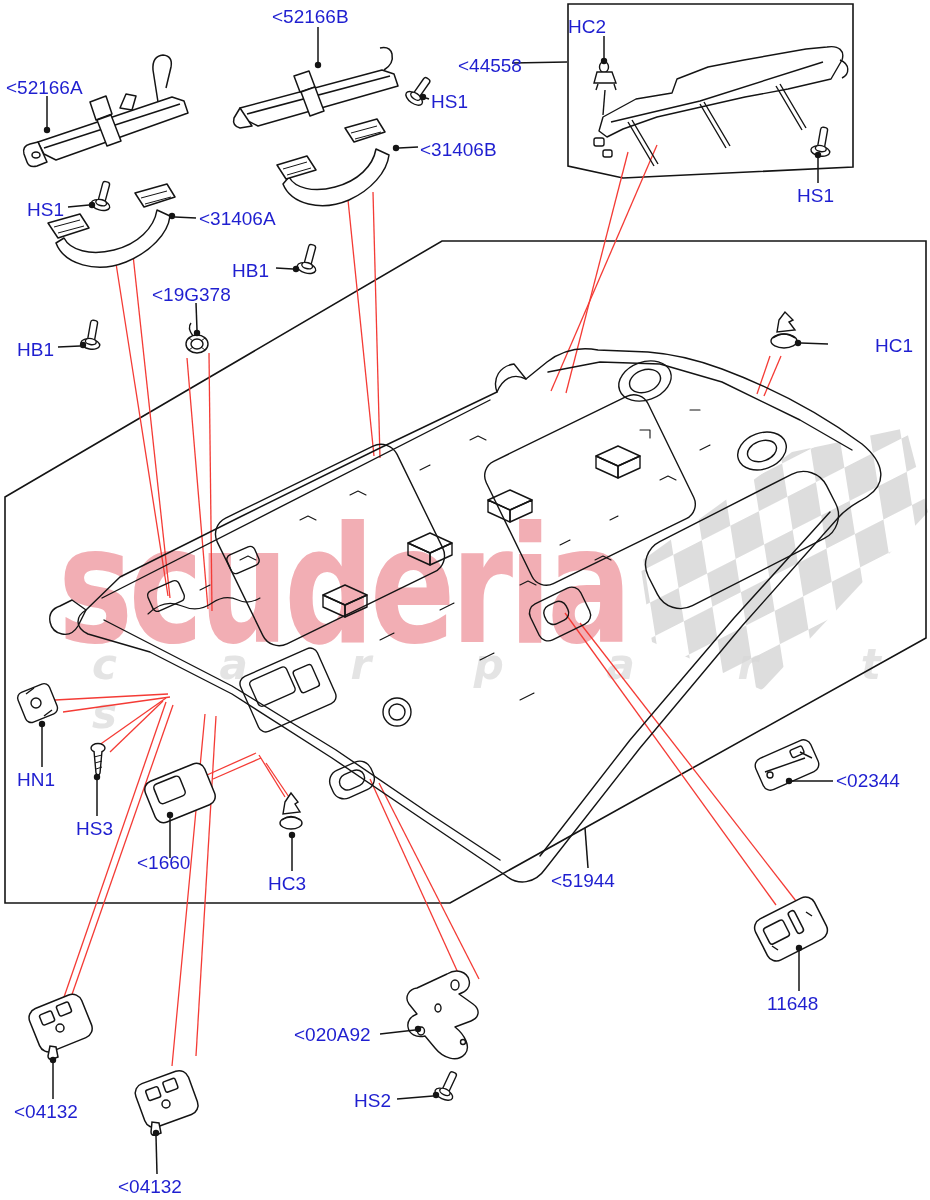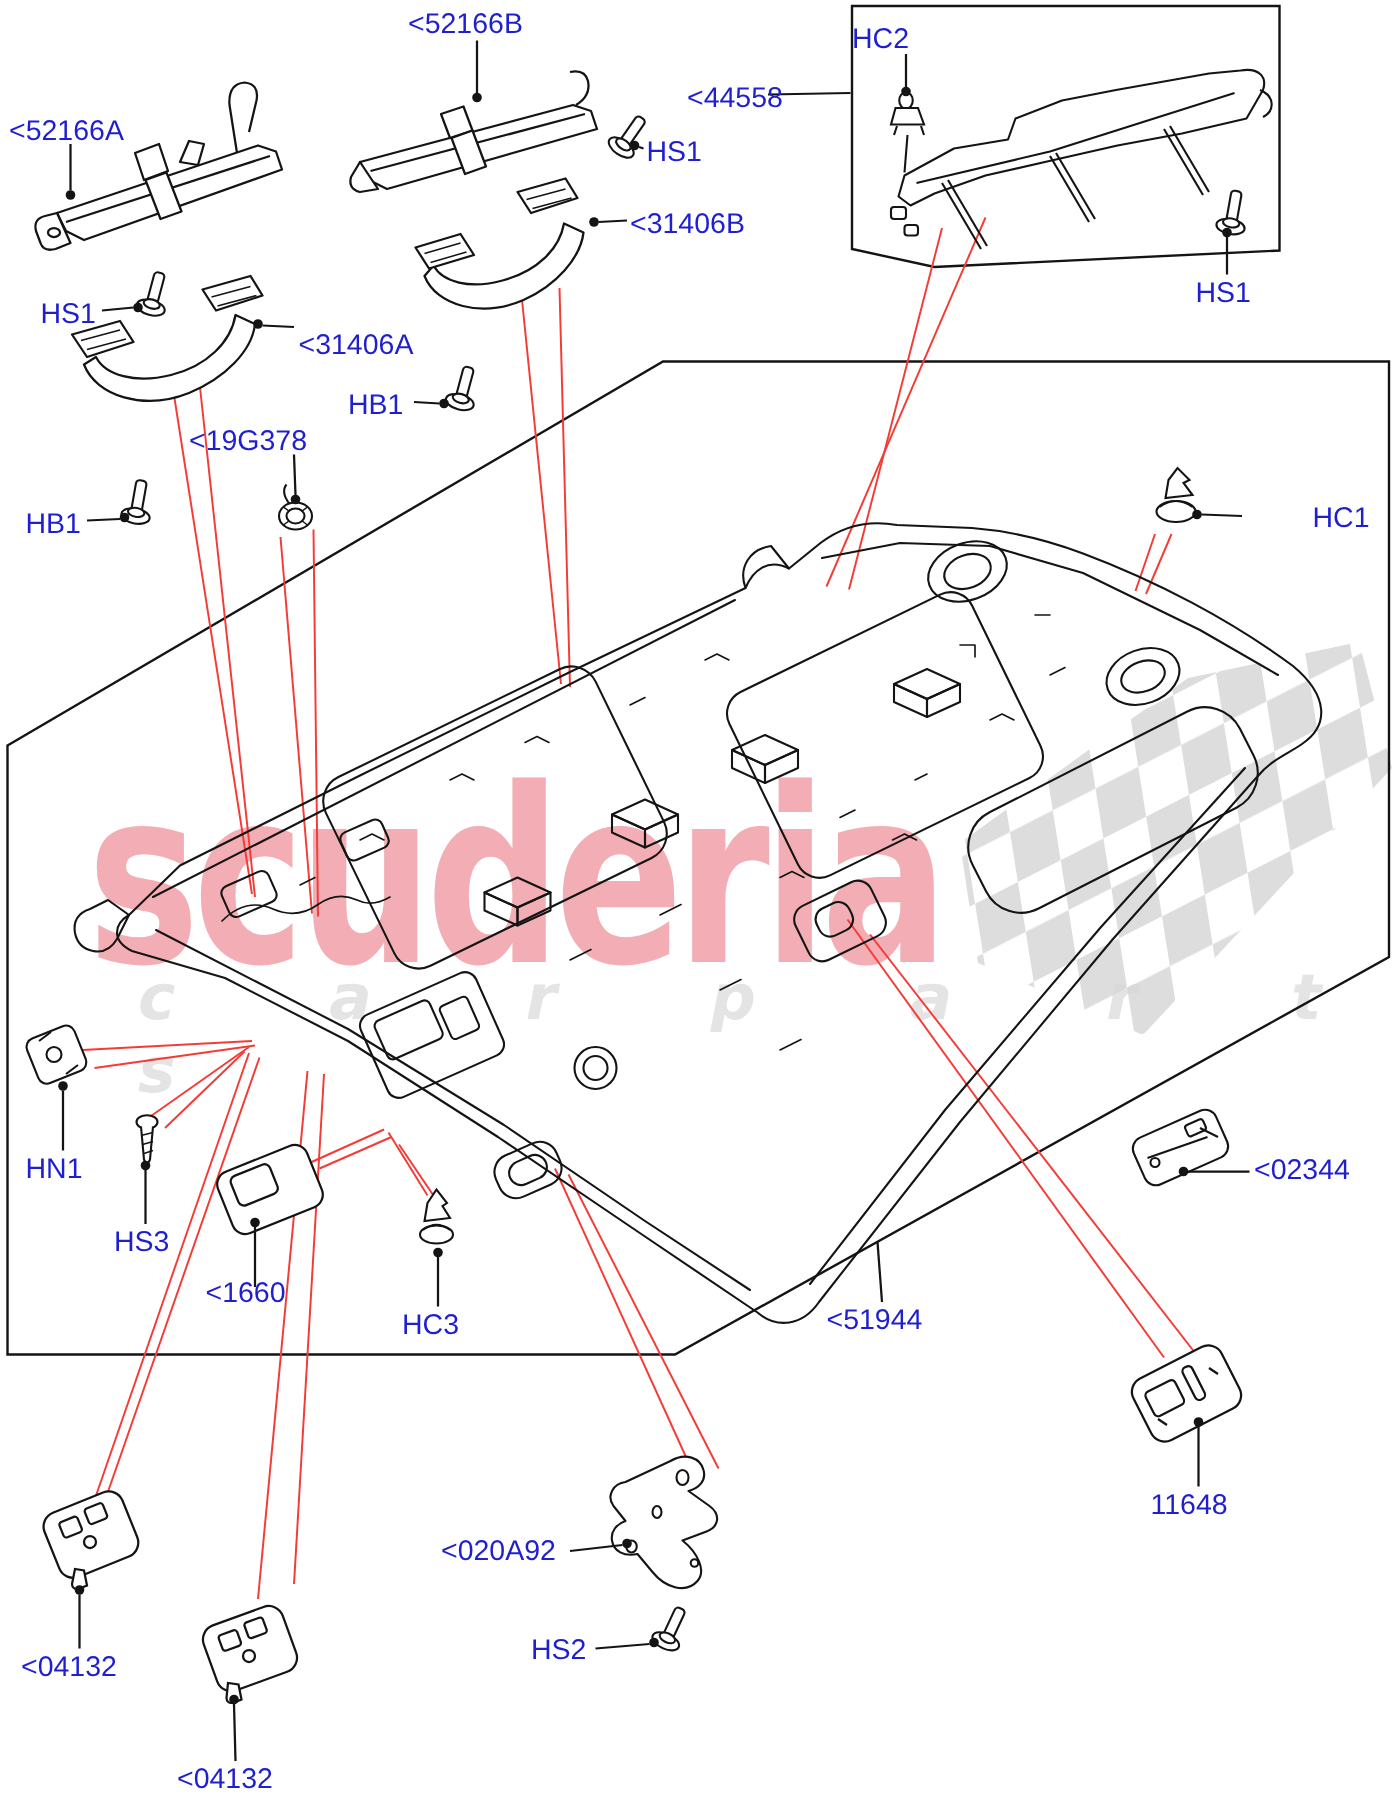--- a/index.html
+++ b/index.html
@@ -343,23 +343,23 @@
   </svg>
 
   <div class="plabel" style="left:6px;top:77px">&lt;52166A</div>
   <div class="plabel" style="left:272px;top:6px">&lt;52166B</div>
   <div class="plabel" style="left:458px;top:55px">&lt;44558</div>
   <div class="plabel" style="left:568px;top:16px">HC2</div>
   <div class="plabel" style="left:431px;top:91px">HS1</div>
   <div class="plabel" style="left:420px;top:139px">&lt;31406B</div>
   <div class="plabel" style="left:797px;top:185px">HS1</div>
   <div class="plabel" style="left:27px;top:199px">HS1</div>
-  <div class="plabel" style="left:199px;top:220px">&lt;31406A</div>
+  <div class="plabel" style="left:199px;top:208px">&lt;31406A</div>
   <div class="plabel" style="left:232px;top:260px">HB1</div>
-  <div class="plabel" style="left:126px;top:284px">&lt;19G378</div>
+  <div class="plabel" style="left:152px;top:284px">&lt;19G378</div>
   <div class="plabel" style="left:17px;top:339px">HB1</div>
   <div class="plabel" style="left:875px;top:335px">HC1</div>
   <div class="plabel" style="left:17px;top:769px">HN1</div>
   <div class="plabel" style="left:76px;top:818px">HS3</div>
   <div class="plabel" style="left:137px;top:852px">&lt;1660</div>
   <div class="plabel" style="left:268px;top:873px">HC3</div>
   <div class="plabel" style="left:836px;top:770px">&lt;02344</div>
   <div class="plabel" style="left:551px;top:870px">&lt;51944</div>
   <div class="plabel" style="left:767px;top:993px">11648</div>
   <div class="plabel" style="left:14px;top:1101px">&lt;04132</div>

